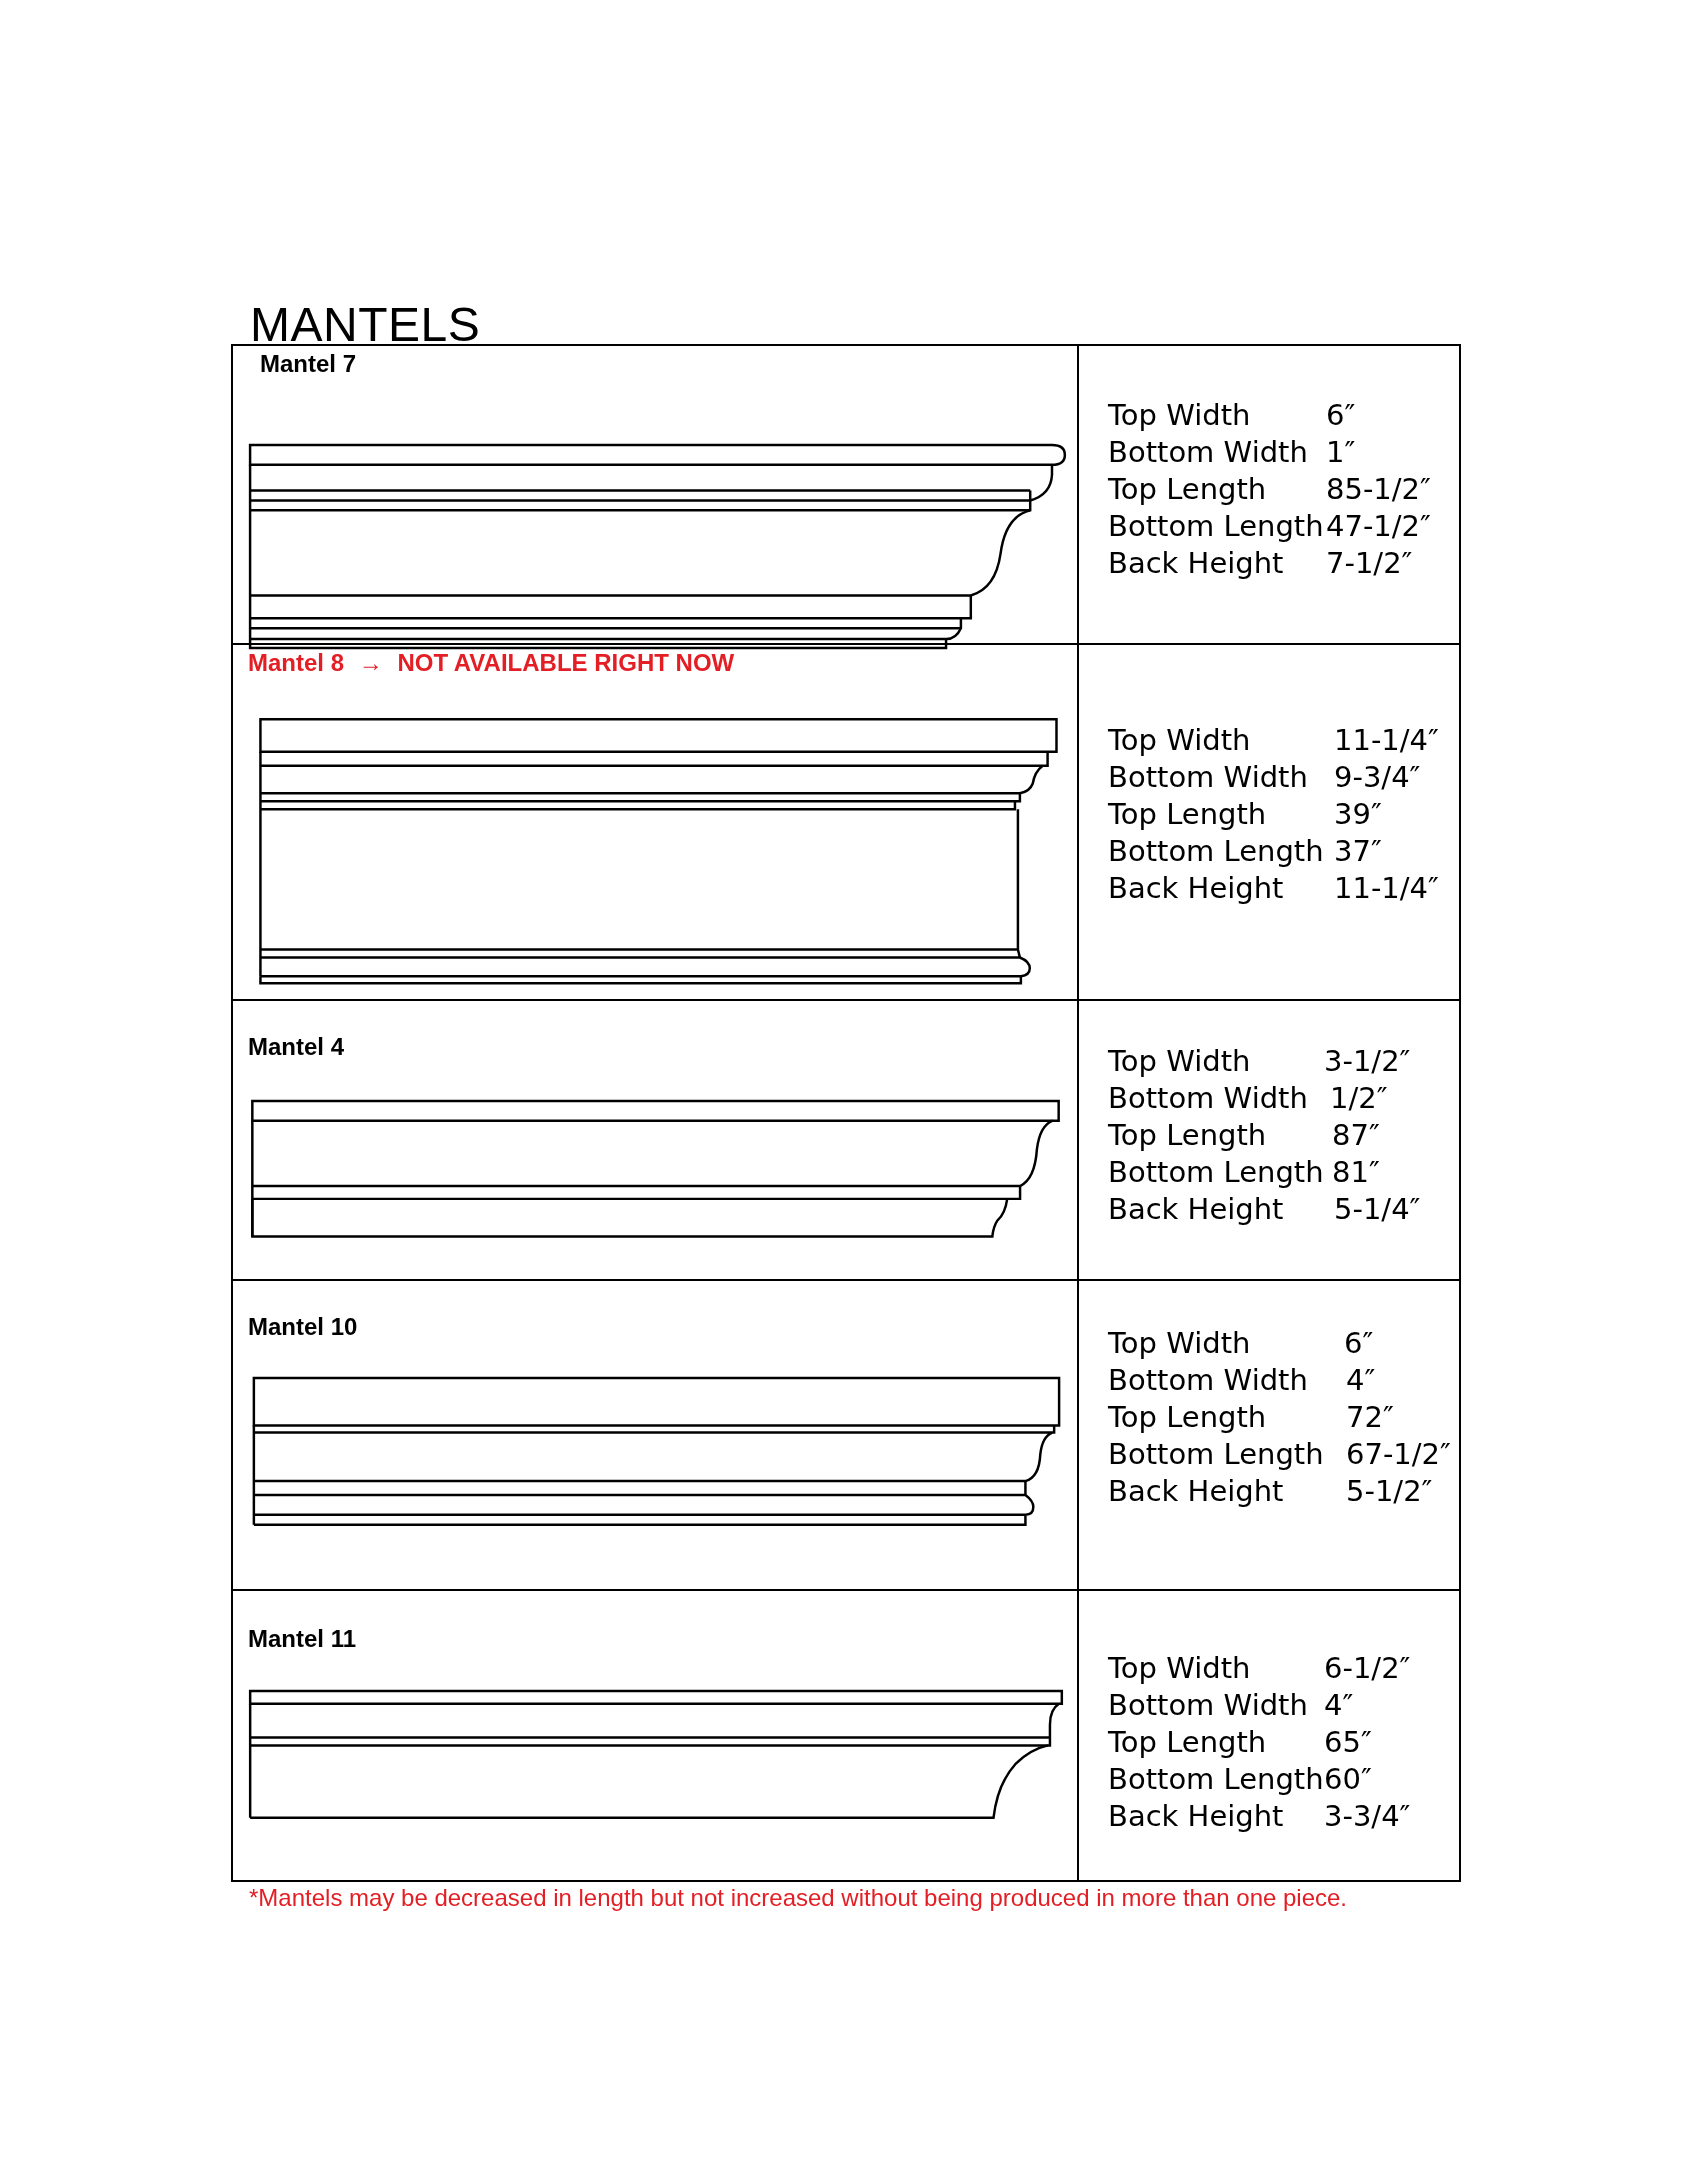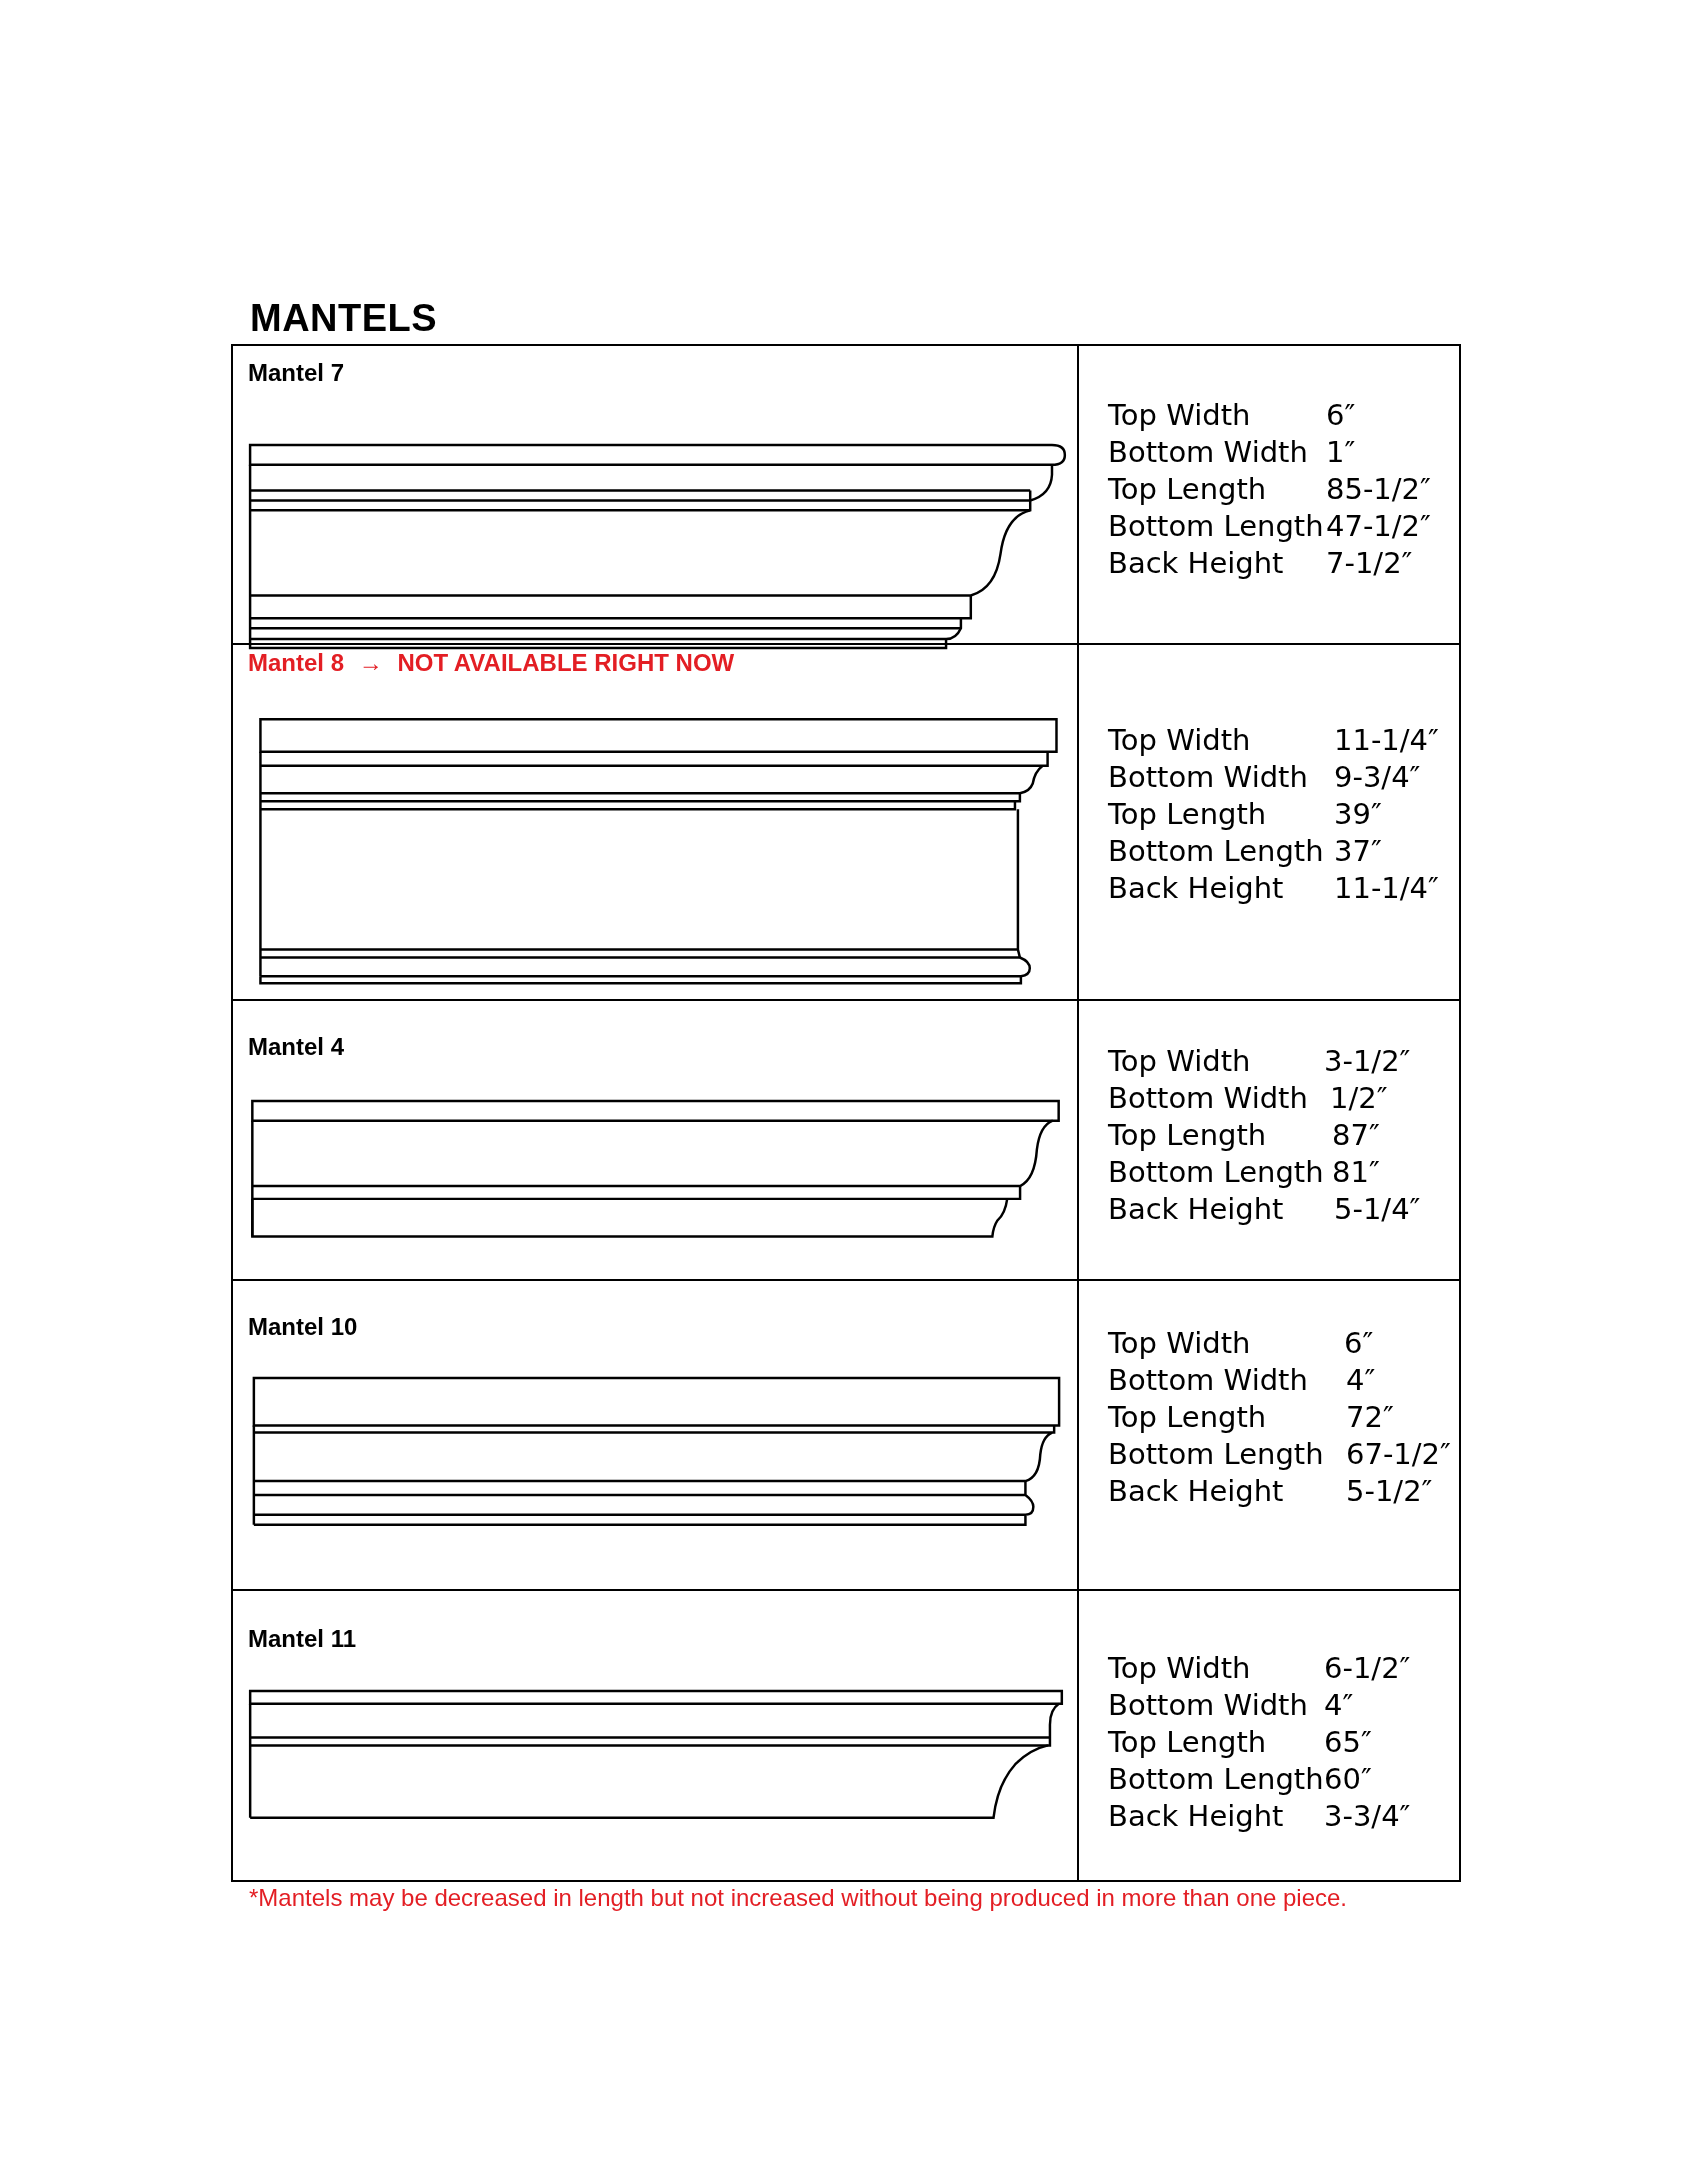--- a/index.html
+++ b/index.html
@@ -1,17 +1,17 @@
 <!DOCTYPE html>
 <html><head>
 <meta charset="utf-8">
 <style>
   html, body { margin:0; padding:0; background:#ffffff; }
   body { width:1683px; height:2178px; position:relative; overflow:hidden; font-family:"Liberation Sans", sans-serif; color:#000; }
-  .page-title { position:absolute; left:250px; top:297px; font-size:38px; font-weight:bold; letter-spacing:0.5px; }
+  .page-title { position:absolute; left:250px; top:297px; font-size:48px; font-weight:normal; letter-spacing:0.5px; }
   .table { position:absolute; left:231px; top:344px; width:1230px; height:1538px; border:2px solid #000; box-sizing:border-box; }
   .row { position:absolute; left:0; width:100%; box-sizing:border-box; border-top:2px solid #000; }
   .row.first { border-top:none; }
   .divider { position:absolute; left:844px; top:0; bottom:0; width:0; border-left:2px solid #000; }
   .mantel-name { position:absolute; left:15px; font-size:24px; font-weight:bold; }
   .mantel-name.unavail { color:#e31e24; }
   .specs { position:absolute; left:875px; font-family:"DejaVu Sans", sans-serif; font-size:29px; line-height:37px; }
   .spec-row { white-space:nowrap; position:relative; height:37px; }
   .spec-label { position:absolute; left:0; top:0; }
   .spec-value { position:absolute; top:0; }
@@ -20,21 +20,21 @@
   .footnote { position:absolute; left:249px; top:1884px; font-size:24px; color:#e31e24; white-space:nowrap; }
 </style>
 </head>
 <body>
 
 <div class="page-title">MANTELS</div>
 
 <div class="table">
 
   <div class="row first" style="top:0; height:297px;">
-    <div class="mantel-name" style="top:13px;">Mantel 7</div>
+    <div class="mantel-name" style="top:4px;margin-left:12px;">Mantel 7</div>
     <svg class="profile" width="844" height="297" viewBox="0 0 852 300">
       <path d="M17 100 L827 100 Q840 100 840 110 Q840 120 827 120 L17 120 Z"></path>
       <path d="M17 120 L17 296 M827 120 L827 130 Q826 150 805 156 L17 156"></path>
       <path d="M17 146 L805 146 M805 146 L805 166 Q780 172 775 210 Q770 245 745 252 L17 252"></path>
       <path d="M17 166 L805 166 M745 252 L745 275 L17 275 M735 275 L735 285 Q730 296 720 296 L17 296"></path>
       <path d="M17 285 L735 285 M720 296 L720 305 L17 305 L17 296"></path>
     </svg>
     <div class="specs" style="top:51px;">
       <div class="spec-row">
           <span class="spec-label">Top Width</span>

